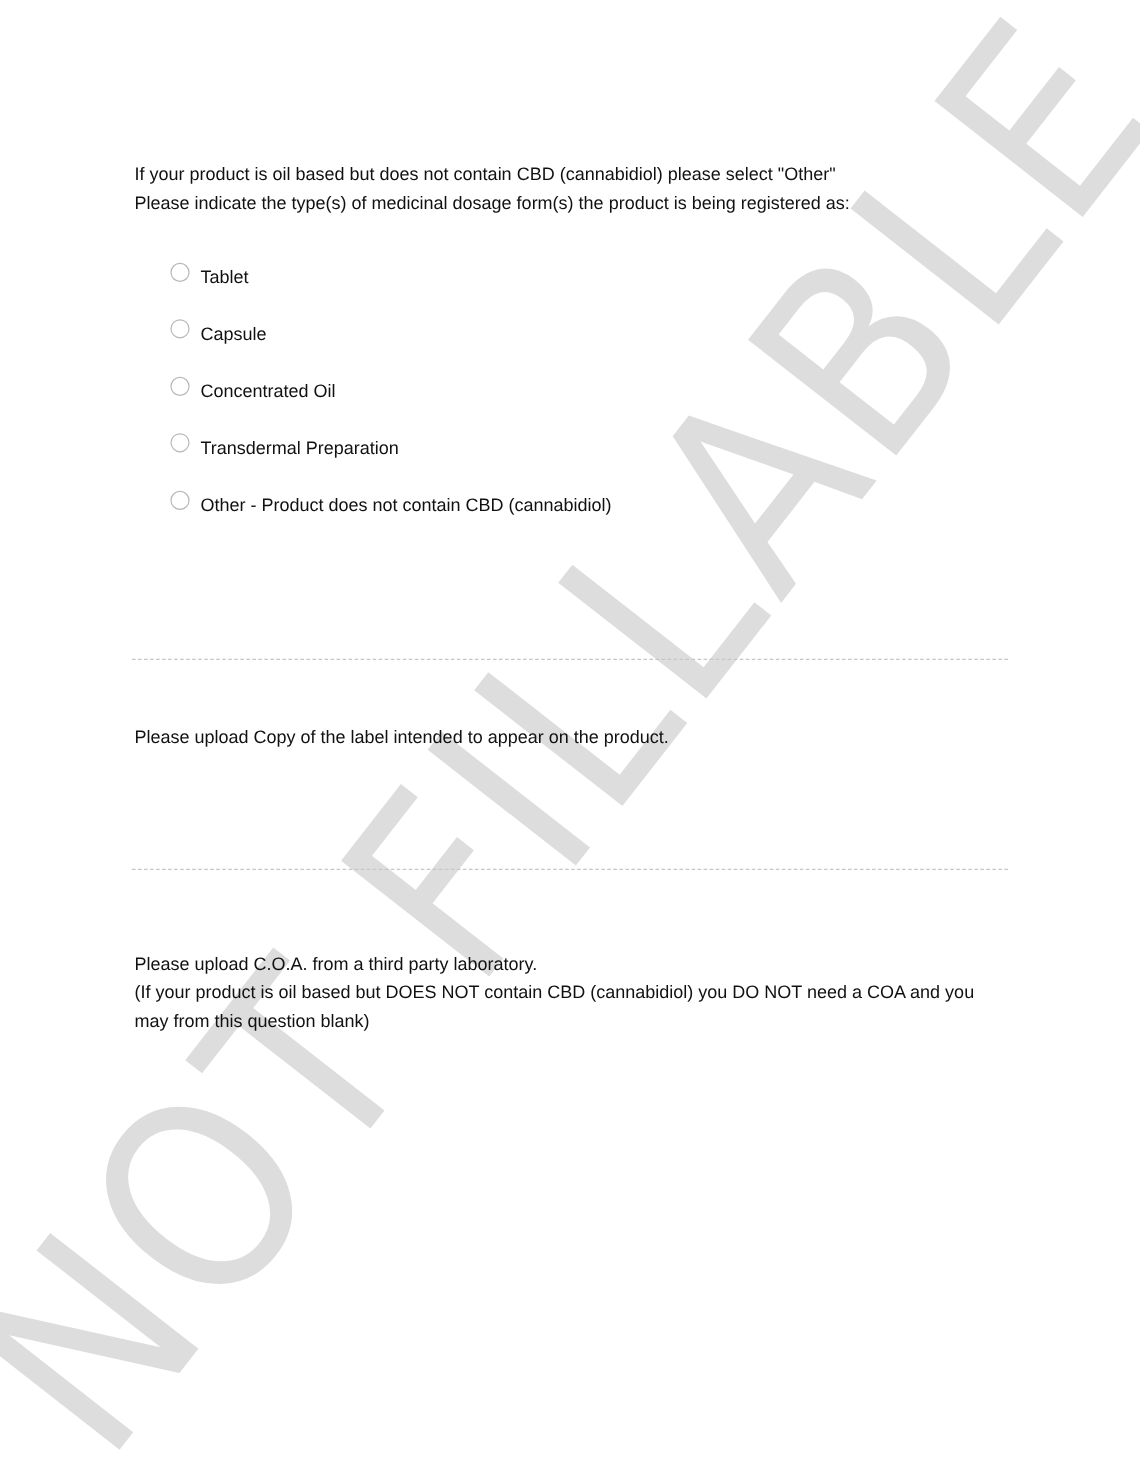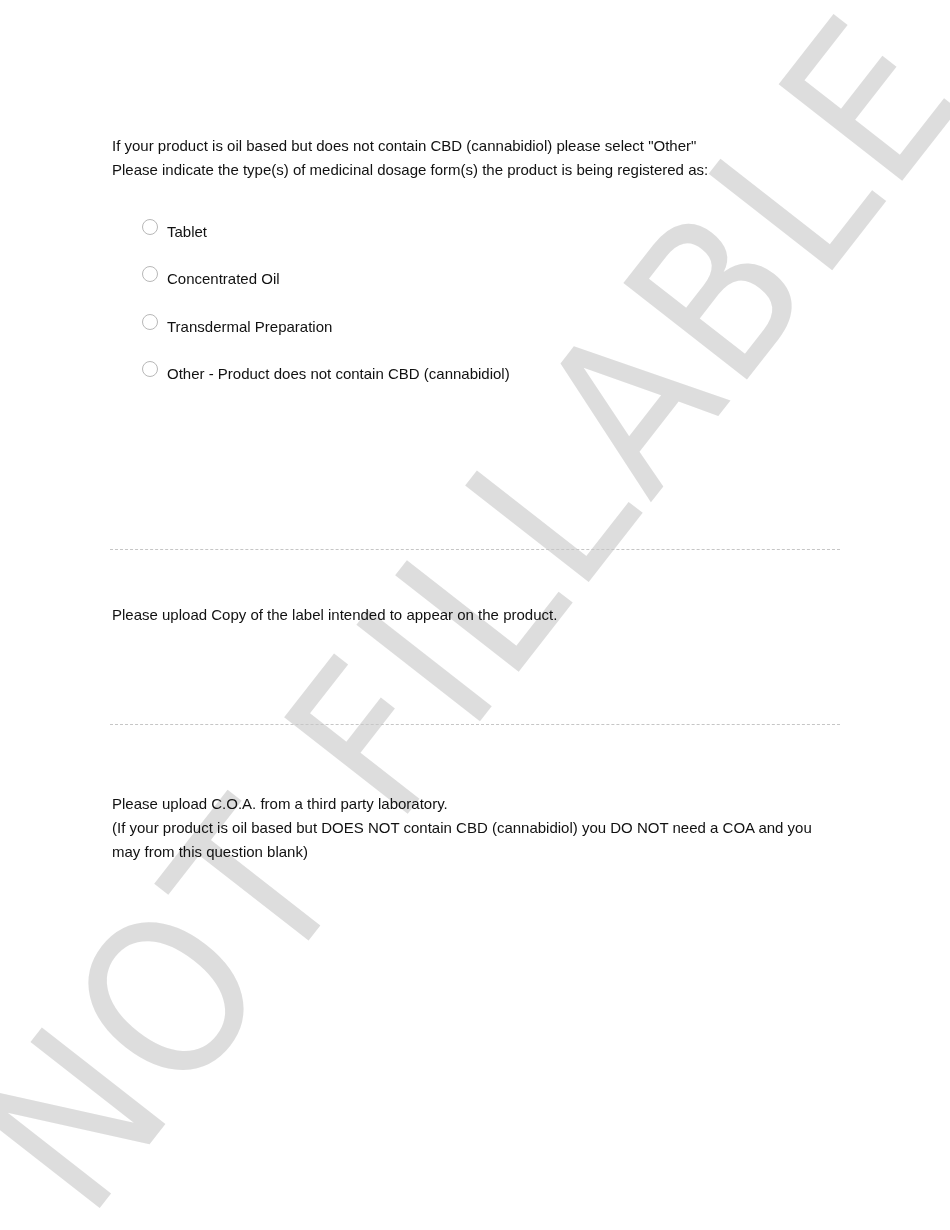--- a/index.html
+++ b/index.html
@@ -97,20 +97,24 @@
       <div>Please indicate the type(s) of medicinal dosage form(s) the product is being registered as:</div>
     </div>
 
     <div class="options">
       <div class="option">
         <span class="radio"></span>
         <span class="option-label">Tablet</span>
       </div>
       <div class="option">
         <span class="radio"></span>
+        <span class="option-label">Capsule</span>
+      </div>
+      <div class="option">
+        <span class="radio"></span>
         <span class="option-label">Concentrated Oil</span>
       </div>
       <div class="option">
         <span class="radio"></span>
         <span class="option-label">Transdermal Preparation</span>
       </div>
       <div class="option">
         <span class="radio"></span>
         <span class="option-label">Other - Product does not contain CBD (cannabidiol)</span>
       </div>

